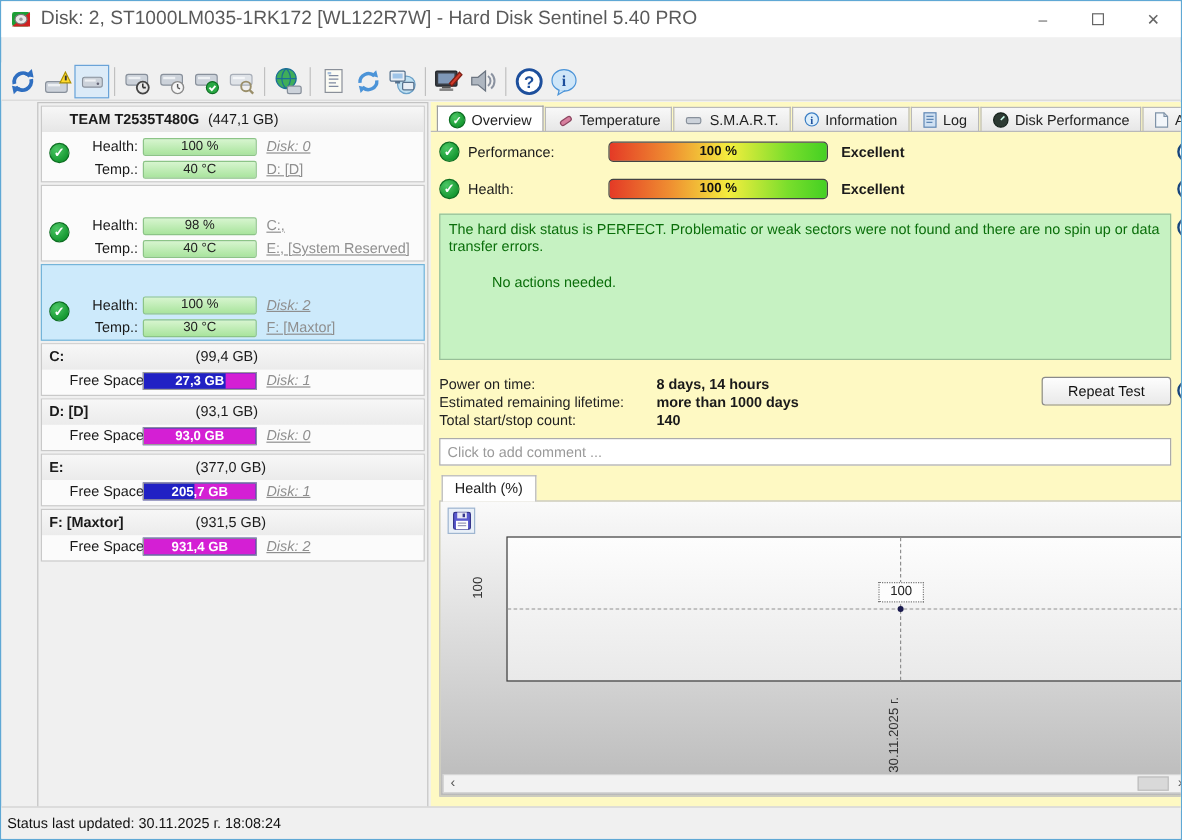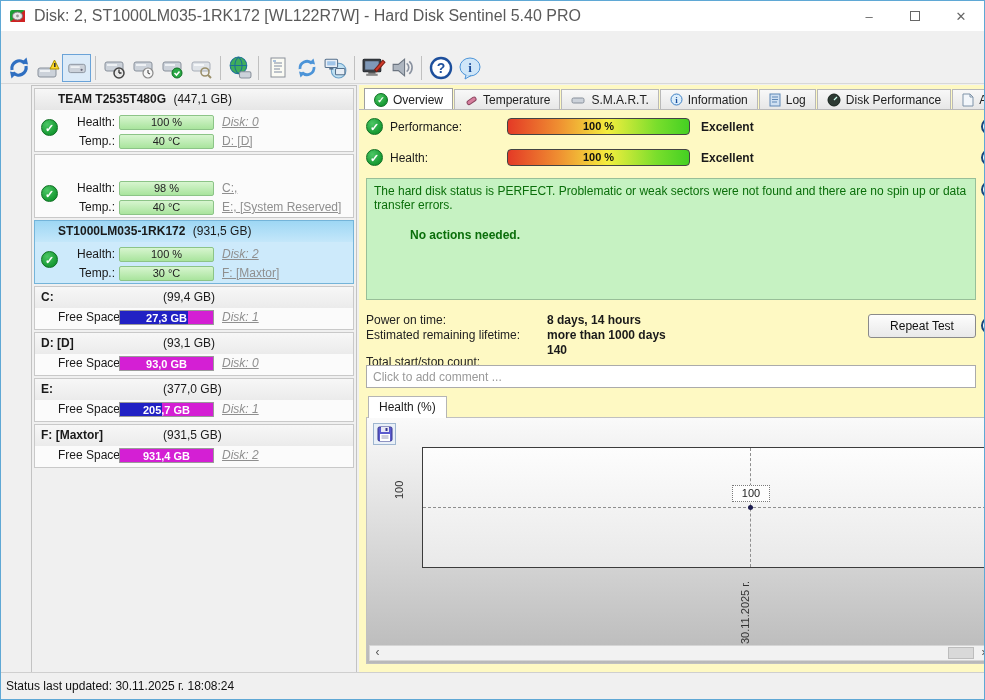--- a/index.html
+++ b/index.html
@@ -62,21 +62,21 @@
 
   
   .ov-row { position:absolute; left:0; right:0; height:20px; }
   .ov-ico { position:absolute; left:7px; top:0; }
   .ov-lbl { position:absolute; left:31px; top:2px; }
   .meter { position:absolute; left:148px; top:0; width:183px; height:17px; border:1px solid #444; border-radius:4px; background:linear-gradient(90deg,#e43a26 0%,#ef8f31 28%,#f4ee3e 55%,#7ade2c 82%,#44d023 100%); text-align:center; font-size:11px; font-weight:bold; line-height:15px; color:#111; }
   .ov-rating { position:absolute; left:342px; top:2px; font-weight:bold; }
   .help { position:absolute; width:17px; height:17px; border:2px solid #17457c; border-radius:50%; color:#17457c; font-weight:bold; font-size:12px; text-align:center; line-height:13px; background:#fff; }
 
   .statusbox { position:absolute; left:7px; top:93px; width:610px; height:122px; background:#c6f2c2; border:1px solid #98bf98; padding:5px 7px; color:#0a6e0a; }
-  .statusbox .b2 { font-weight:bold; margin-top:16px;padding-left:36px; }
+  .statusbox .b2 { font-weight:normal; margin-top:16px;padding-left:36px; }
 
   .info-lbl { position:absolute; left:7px; color:#222; }
   .info-val { position:absolute; left:188px; font-weight:bold; }
   .btn { position:absolute; left:509px; top:229px; width:108px; height:24px; border:1px solid #8a8a8a; border-radius:3px; background:linear-gradient(#fdfdfd,#e9e9e9); text-align:center; line-height:22px; color:#111; }
   .comment { position:absolute; left:7px; top:280px; width:610px; height:23px; border:1px solid #ababab; background:#fff; font-family:"Liberation Sans",sans-serif; font-size:12px; padding:0 6px; color:#333; }
   .comment::placeholder { color:#9a9a9a; }
 
   
   .chartpanel { position:absolute; left:7px; top:311px; width:629px; height:268px;padding-left:40px; }
   .chart-tab { position:absolute; left:2px; top:0; height:22px; padding:3px 10px; background:#fff; border:1px solid #b5b5b5; border-bottom:none; z-index:2; }
@@ -283,24 +283,20 @@
           <span class="rtx">C:,</span>
         </div>
         <div class="row r2">
           <span class="lbl">Temp.:</span>
           <span class="pill">40 °C</span>
           <span class="rtx">E:, [System Reserved]</span>
         </div>
       </div>
 
       <div class="card disk-card selected">
-        <div class="card-title">
-          <span class="c-name">ST1000LM035-1RK172</span>
-          <span class="c-size">(931,5 GB)</span>
-        </div>
         <span class="gcheck status-ico"></span>
         <div class="row r1">
           <span class="lbl">Health:</span>
           <span class="pill">100 %</span>
           <span class="rtx it">Disk: 2</span>
         </div>
         <div class="row r2">
           <span class="lbl">Temp.:</span>
           <span class="pill">30 °C</span>
           <span class="rtx">F: [Maxtor]</span>
@@ -422,21 +418,21 @@
       <div class="statusbox">
         <div class="b1">The hard disk status is PERFECT. Problematic or weak sectors were not found and there are no spin up or data transfer errors.</div>
         <div class="b2">No actions needed.</div>
       </div>
       <span class="help" style="right:16px; top:96px;">?</span>
 
       <span class="info-lbl" style="top:228px;">Power on time:</span>
       <span class="info-val" style="top:228px;">8 days, 14 hours</span>
       <span class="info-lbl" style="top:243px;">Estimated remaining lifetime:</span>
       <span class="info-val" style="top:243px;">more than 1000 days</span>
-      <span class="info-lbl" style="top:270px;text-align:center;">Total start/stop count:</span>
+      <span class="info-lbl" style="top:258px;text-align:center;">Total start/stop count:</span>
       <span class="info-val" style="top:258px;">140</span>
       <div class="btn">Repeat Test</div>
       <span class="help" style="right:16px; top:232px;">?</span>
 
       <input class="comment" placeholder="Click to add comment ..." style="">
 
       <div class="chartpanel">
         <div class="chart-tab">Health (%)</div>
         <div class="chart-area">
           <div class="save-btn">

